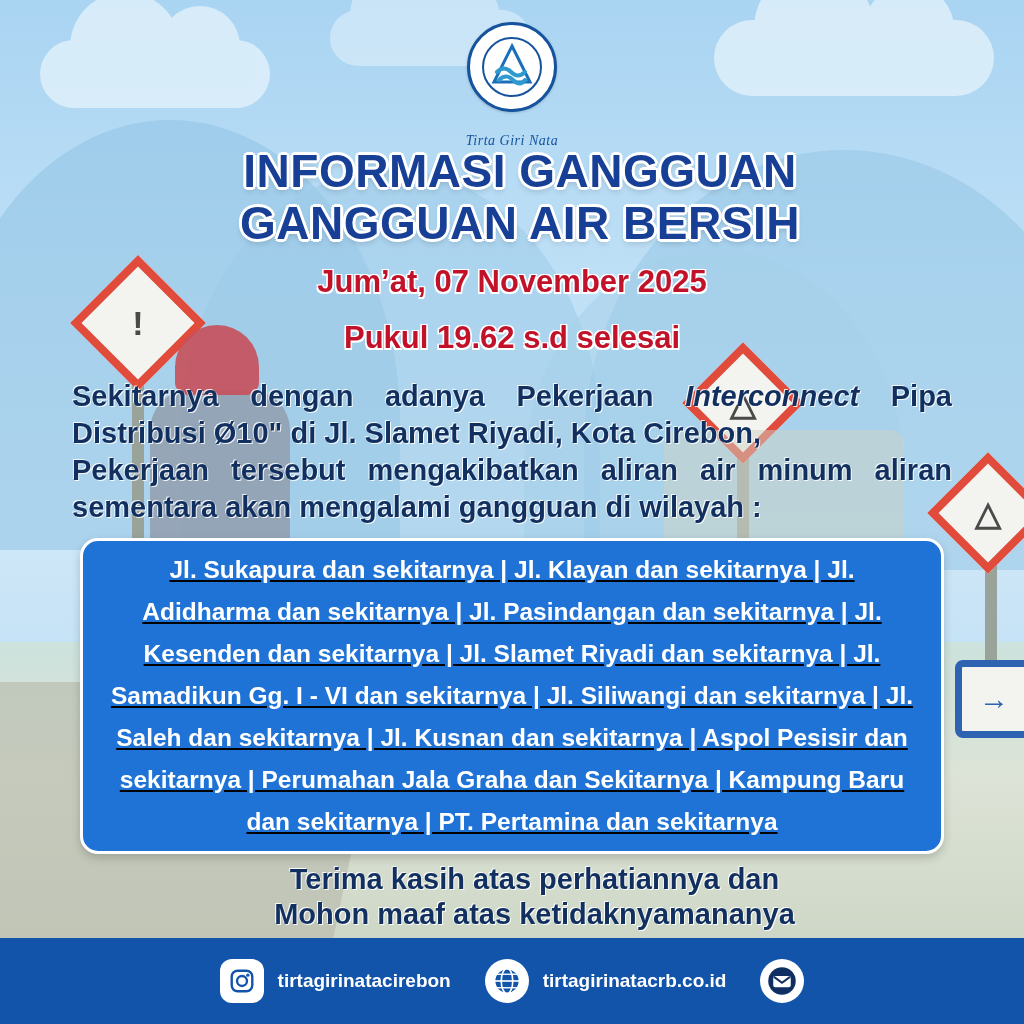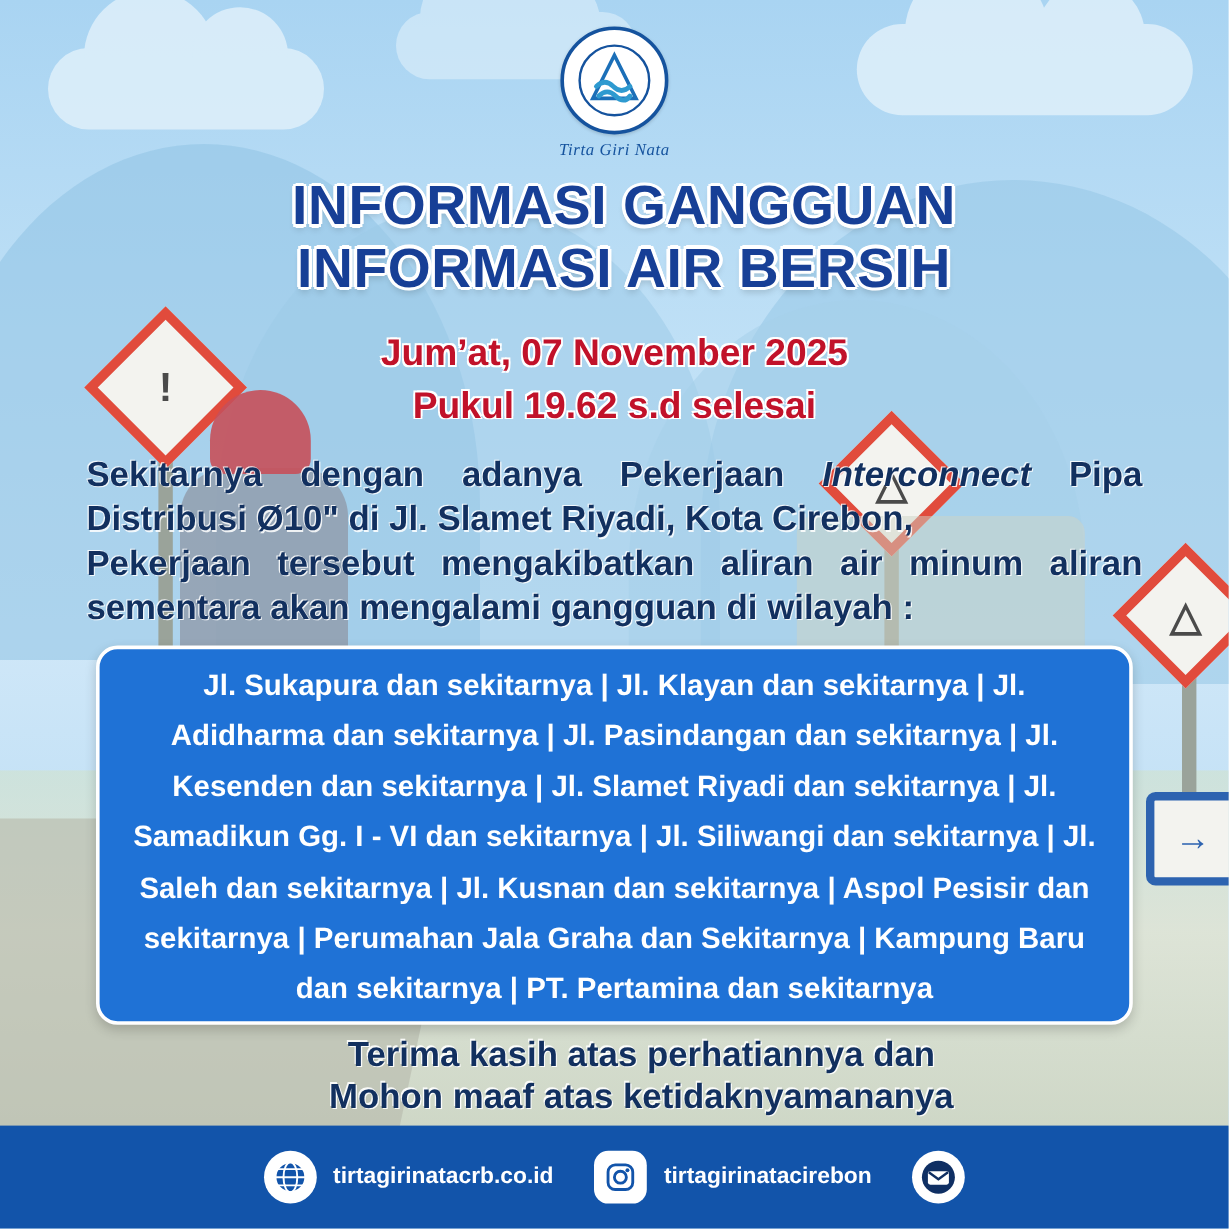--- a/index.html
+++ b/index.html
@@ -138,21 +138,21 @@
   .logo-circle {
     width: 84px; height: 84px;
     margin: 0 auto;
     border-radius: 50%;
     background: #ffffff;
     border: 3px solid #15539e;
     display: flex; align-items: center; justify-content: center;
     box-shadow: 0 1px 3px rgba(0,0,0,.18);
   }
   .logo-sub {
-    margin-top: 6px;
+    margin-top: 21px;
     font-family: "Liberation Serif", serif;
     font-style: italic;
     font-size: 14px;
     color: #15539e;
     letter-spacing: .5px;
   }
 
   
   .title {
     position: absolute;
@@ -173,21 +173,21 @@
   }
   .date-line {
     position: absolute;
     left: 0; right: 0;
     text-align: center;
     font-size: 31px;
     font-weight: 800;
     color: #c1122a;
     text-shadow: -1.5px -1.5px 0 #fff, 1.5px -1.5px 0 #fff, -1.5px 1.5px 0 #fff, 1.5px 1.5px 0 #fff;
   }
-  .date-1 { top: 276px; }
+  .date-1 { top: 264px; }
   .date-2 { top: 320px; }
 
   
   .para {
     position: absolute;
     left: 72px; right: 72px;
     font-size: 29px;
     font-weight: 700;
     color: #12305f;
     line-height: 1.28;
@@ -202,23 +202,25 @@
   .area-box {
     position: absolute;
     left: 80px; right: 80px;
     top: 538px;
     height: 316px;
     background: #1f72d6;
     border: 3px solid #ffffff;
     border-radius: 18px;
     box-shadow: 0 4px 10px rgba(0,0,0,.18);
     display: flex;
+    align-items: center;
     justify-content: center;
     padding: 10px 26px;
     box-sizing: border-box;
+    text-decoration: underline;
   }
   .area-text {
     color: #ffffff;
     font-size: 24.5px;
     font-weight: 700;
     line-height: 1.72;
     text-align: center;
   }
 
   
@@ -311,21 +313,21 @@
         <path d="M31 10 L49 46 L13 46 Z" fill="none" stroke="#1b6fb8" stroke-width="3"></path>
         <path d="M16 36 q7 -7 14 0 t14 0" fill="none" stroke="#2e9ad0" stroke-width="4" stroke-linecap="round"></path>
         <path d="M18 44 q7 -7 14 0 t12 0" fill="none" stroke="#2e9ad0" stroke-width="4" stroke-linecap="round"></path>
       </svg>
     </div>
     <div class="logo-sub">Tirta Giri Nata</div>
   </div>
 
   <div class="title">
     <div>INFORMASI GANGGUAN</div>
-    <div>INFORMASI AIR BERSIH</div>
+    <div>GANGGUAN AIR BERSIH</div>
   </div>
 
   <div class="date-line date-1">Jum’at, 07 November 2025</div>
   <div class="date-line date-2">Pukul 19.62 s.d selesai</div>
 
   <div class="para para-1">
     <span>Sekitarnya dengan adanya Pekerjaan </span><em>Interconnect</em><span> Pipa Distribusi Ø10" di Jl.  Slamet Riyadi,  Kota Cirebon,</span>
   </div>
 
   <div class="para para-2">Pekerjaan tersebut mengakibatkan aliran air minum aliran sementara akan mengalami gangguan di wilayah :</div>
@@ -333,47 +335,47 @@
   <div class="area-box">
     <div class="area-text">Jl. Sukapura dan sekitarnya  | Jl. Klayan dan sekitarnya | Jl. Adidharma dan sekitarnya | Jl. Pasindangan dan sekitarnya | Jl. Kesenden dan sekitarnya | Jl. Slamet Riyadi dan sekitarnya  | Jl. Samadikun Gg. I - VI dan sekitarnya | Jl. Siliwangi dan sekitarnya | Jl. Saleh dan sekitarnya | Jl. Kusnan dan sekitarnya |  Aspol Pesisir dan sekitarnya | Perumahan Jala Graha dan Sekitarnya |  Kampung Baru dan sekitarnya | PT. Pertamina dan sekitarnya</div>
   </div>
 
   <div class="closing">
     <div>Terima kasih atas perhatiannya dan</div>
     <div>Mohon maaf atas ketidaknyamananya</div>
   </div>
 
   <div class="footer">
+
+    <div class="f-item">
+      <span class="f-icon sq">
+        <svg width="26" height="26" viewBox="0 0 24 24" aria-hidden="true">
+          <rect x="2.5" y="2.5" width="19" height="19" rx="5.5" fill="none" stroke="#1254aa" stroke-width="2.2"></rect>
+          <circle cx="12" cy="12" r="4.6" fill="none" stroke="#1254aa" stroke-width="2.2"></circle>
+          <circle cx="17.4" cy="6.6" r="1.5" fill="#1254aa"></circle>
+        </svg>
+      </span>
+      <span class="f-label">tirtagirinatacirebon</span>
+    </div>
 
     <div class="f-item">
       <span class="f-icon">
         <svg width="30" height="30" viewBox="0 0 24 24" aria-hidden="true">
           <circle cx="12" cy="12" r="10" fill="#1254aa"></circle>
           <circle cx="12" cy="12" r="10" fill="none" stroke="#ffffff" stroke-width="1.4"></circle>
           <ellipse cx="12" cy="12" rx="4.6" ry="10" fill="none" stroke="#ffffff" stroke-width="1.3"></ellipse>
           <line x1="2" y1="12" x2="22" y2="12" stroke="#ffffff" stroke-width="1.3"></line>
           <line x1="3.6" y1="6.6" x2="20.4" y2="6.6" stroke="#ffffff" stroke-width="1.1"></line>
           <line x1="3.6" y1="17.4" x2="20.4" y2="17.4" stroke="#ffffff" stroke-width="1.1"></line>
         </svg>
       </span>
       <span class="f-label">tirtagirinatacrb.co.id</span>
     </div>
 
     <div class="f-item">
-      <span class="f-icon sq">
-        <svg width="26" height="26" viewBox="0 0 24 24" aria-hidden="true">
-          <rect x="2.5" y="2.5" width="19" height="19" rx="5.5" fill="none" stroke="#1254aa" stroke-width="2.2"></rect>
-          <circle cx="12" cy="12" r="4.6" fill="none" stroke="#1254aa" stroke-width="2.2"></circle>
-          <circle cx="17.4" cy="6.6" r="1.5" fill="#1254aa"></circle>
-        </svg>
-      </span>
-      <span class="f-label">tirtagirinatacirebon</span>
-    </div>
-
-    <div class="f-item">
       <span class="f-icon">
         <svg width="30" height="30" viewBox="0 0 24 24" aria-hidden="true">
           <circle cx="12" cy="12" r="11" fill="#0f2f63"></circle>
           <rect x="5" y="8" width="14" height="9" rx="1.6" fill="#ffffff"></rect>
           <path d="M5.6 8.7 L12 13.4 L18.4 8.7" fill="none" stroke="#0f2f63" stroke-width="1.6"></path>
         </svg>
       </span>
     </div>
 
   </div>

